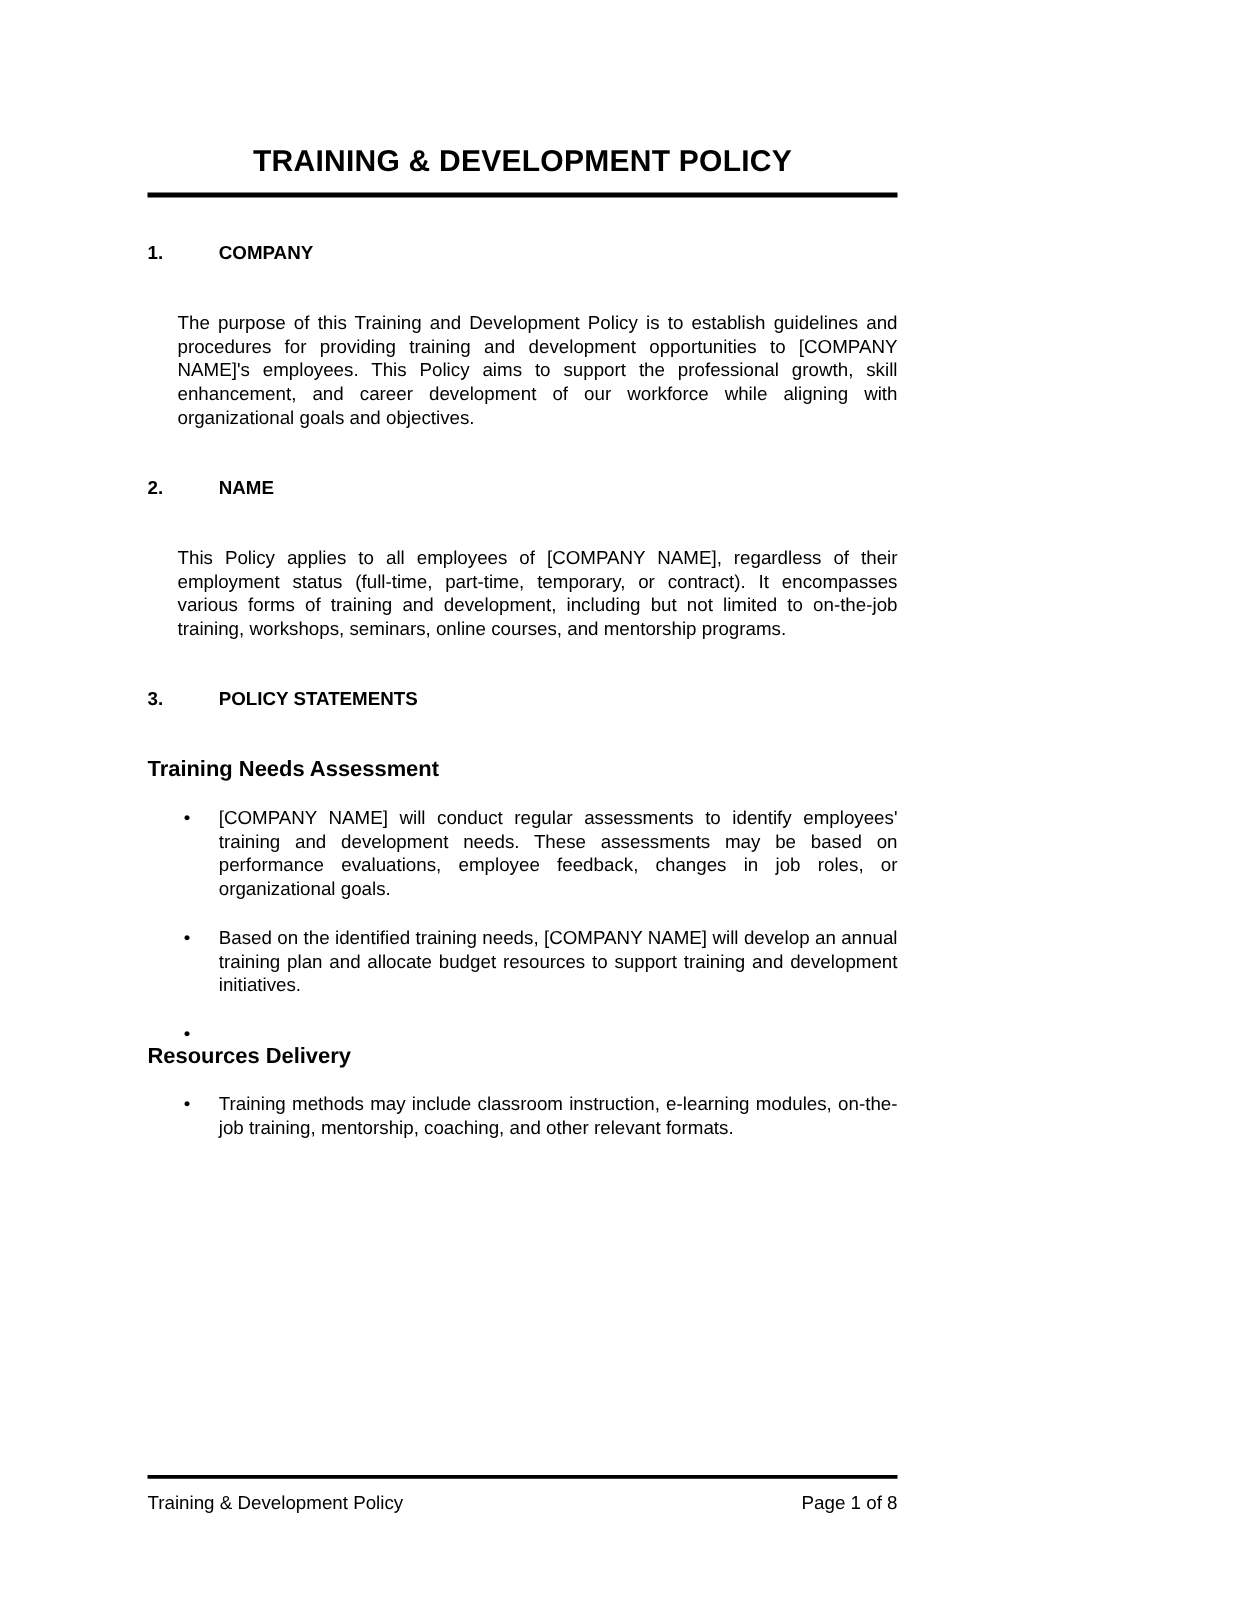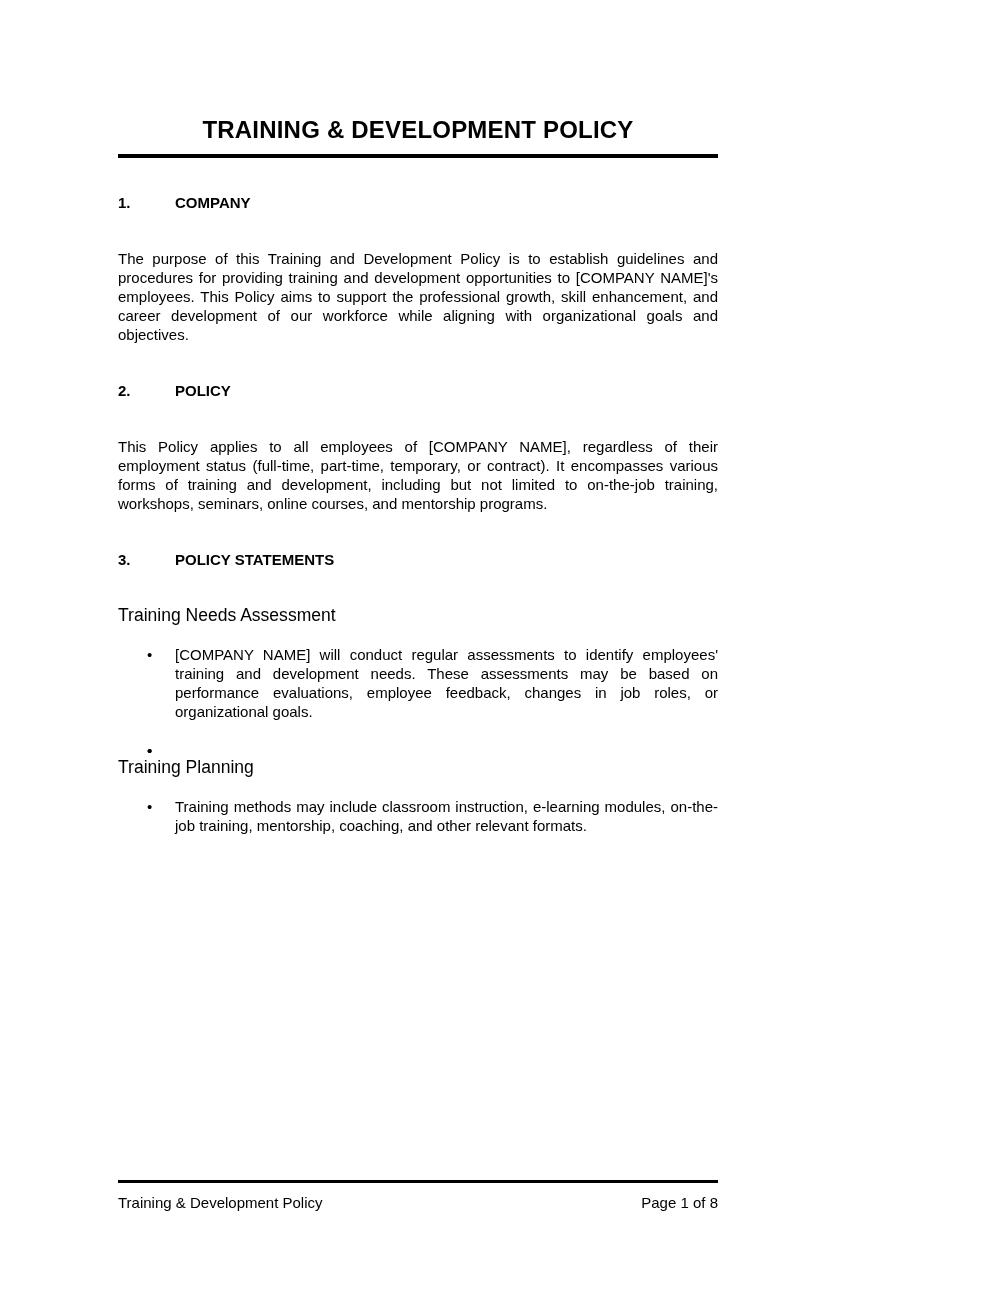--- a/index.html
+++ b/index.html
@@ -40,24 +40,25 @@
   }
   .section-number {
     display: inline-block;
     width: 57px;
     flex: 0 0 57px;
   }
   .body-text {
     margin-top: 37px;
     text-align: justify;
     text-align-last: left;
+    margin-left: 24px;
   }
   .sub-heading {
     margin-top: 37px;
-    font-weight: normal;
+    font-weight: bold;
   }
   .bullet-item {
     margin-top: 20px;
     position: relative;
     padding-left: 57px;
     text-align: justify;
     text-align-last: left;
   }
   .bullet-marker {
     position: absolute;
@@ -89,21 +90,21 @@
       <div class="section-heading first">
         <span class="section-number">1.</span>
         <span>COMPANY</span>
       </div>
       <p class="body-text">The purpose of this Training and Development Policy is to establish guidelines and procedures for providing training and development opportunities to [COMPANY NAME]'s employees. This Policy aims to support the professional growth, skill enhancement, and career development of our workforce while aligning with organizational goals and objectives.</p>
     </section>
 
     <section>
       <div class="section-heading">
         <span class="section-number">2.</span>
-        <span>POLICY</span>
+        <span>NAME</span>
       </div>
       <p class="body-text">This Policy applies to all employees of [COMPANY NAME], regardless of their employment status (full-time, part-time, temporary, or contract). It encompasses various forms of training and development, including but not limited to on-the-job training, workshops, seminars, online courses, and mentorship programs.</p>
     </section>
 
     <section>
       <div class="section-heading">
         <span class="section-number">3.</span>
         <span>POLICY STATEMENTS</span>
       </div>
 
@@ -111,31 +112,32 @@
         <h3 class="sub-heading">Training Needs Assessment</h3>
         <div class="bullet-item">
           <span class="bullet-marker">•</span>
           <span>[COMPANY NAME] will conduct regular assessments to identify employees' training and development needs. These assessments may be based on performance evaluations, employee feedback, changes in job roles, or organizational goals.</span>
         </div>
       </div>
 
       <div>
         <div class="bullet-item">
           <span class="bullet-marker">•</span>
+          <span>Based on the identified training needs, [COMPANY NAME] will develop an annual training plan and allocate budget resources to support training and development initiatives.</span>
         </div>
       </div>
 
       <div>
         <div class="bullet-item">
           <span class="bullet-marker">•</span>
         </div>
       </div>
 
       <div>
-        <h3 class="sub-heading">Training Planning</h3>
+        <h3 class="sub-heading">Resources Delivery</h3>
         <div class="bullet-item">
           <span class="bullet-marker">•</span>
           <span>Training methods may include classroom instruction, e-learning modules, on-the-job training, mentorship, coaching, and other relevant formats.</span>
         </div>
       </div>
     </section>
 
   </div>
 
   <footer class="page-footer">

